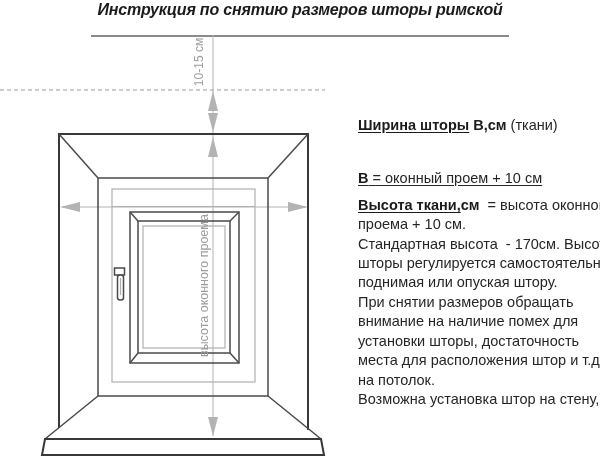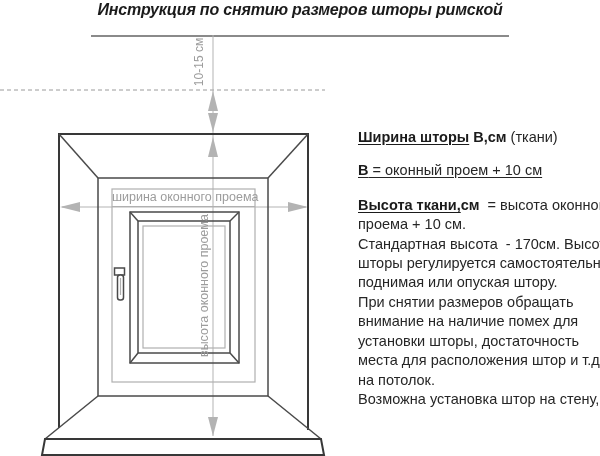--- a/index.html
+++ b/index.html
@@ -30,22 +30,22 @@
   }
   .rot{transform:rotate(-90deg);text-align:center;}
   .height-label{left:134px;top:280px;width:140px;height:14px;line-height:14px;font-size:12.5px;}
   .gap-label{left:171px;top:55px;width:56px;height:14px;line-height:14px;font-size:12px;}
   
   .instructions{position:absolute;left:358px;top:0;width:242px;font-size:14.5px;color:#262626;}
   .para{position:absolute;left:0;}
   .line{line-height:19.3px;white-space:nowrap;}
   .b{font-weight:bold;color:#1b1b1b;}
   .u{text-decoration:underline;text-underline-offset:2px;}
-  .p-width-heading{top:128px;}
-  .p-width-formula{top:161px;}
+  .p-width-heading{top:116px;}
+  .p-width-formula{top:169px;}
   .p-height{top:196px;}
   .p-notes{top:293px;}
   .p-mount{top:371px;}
 </style>
 </head>
 <body>
 
 <div id="stage">
 
   <div class="title-wrap">
@@ -94,21 +94,20 @@
 
     <g>
       <rect x="114.5" y="268" width="10" height="7" class="dark1 fillwhite"></rect>
       <rect x="117.5" y="275" width="6" height="25" rx="2.5" class="dark1 fillwhite"></rect>
       <line x1="120.5" y1="278" x2="120.5" y2="295" class="grayline"></line>
     </g>
 
     <polygon points="45,439 321,439 324,455 42,455" class="dark2 fillwhite"></polygon>
   </svg>
 
-  <div class="diag-label width-label">ширина оконного проема</div>
   <div class="diag-label rot height-label">высота оконного проема</div>
   <div class="diag-label rot gap-label">10-15 см</div>
 
   <div class="instructions">
 
     <div class="para p-width-heading">
       <div class="line"><span class="b u">Ширина шторы</span><span class="b"> В,см</span><span> (ткани)</span></div>
     </div>
 
     <div class="para p-width-formula">

